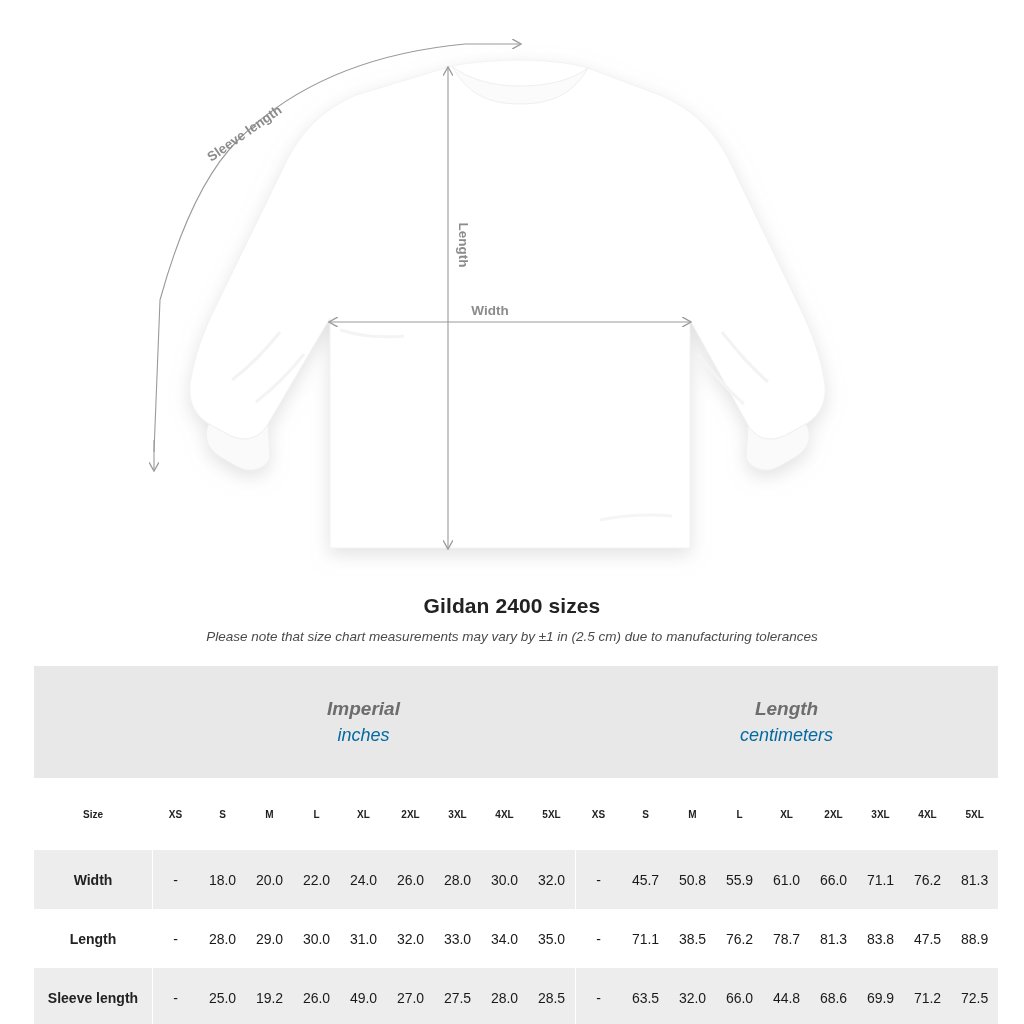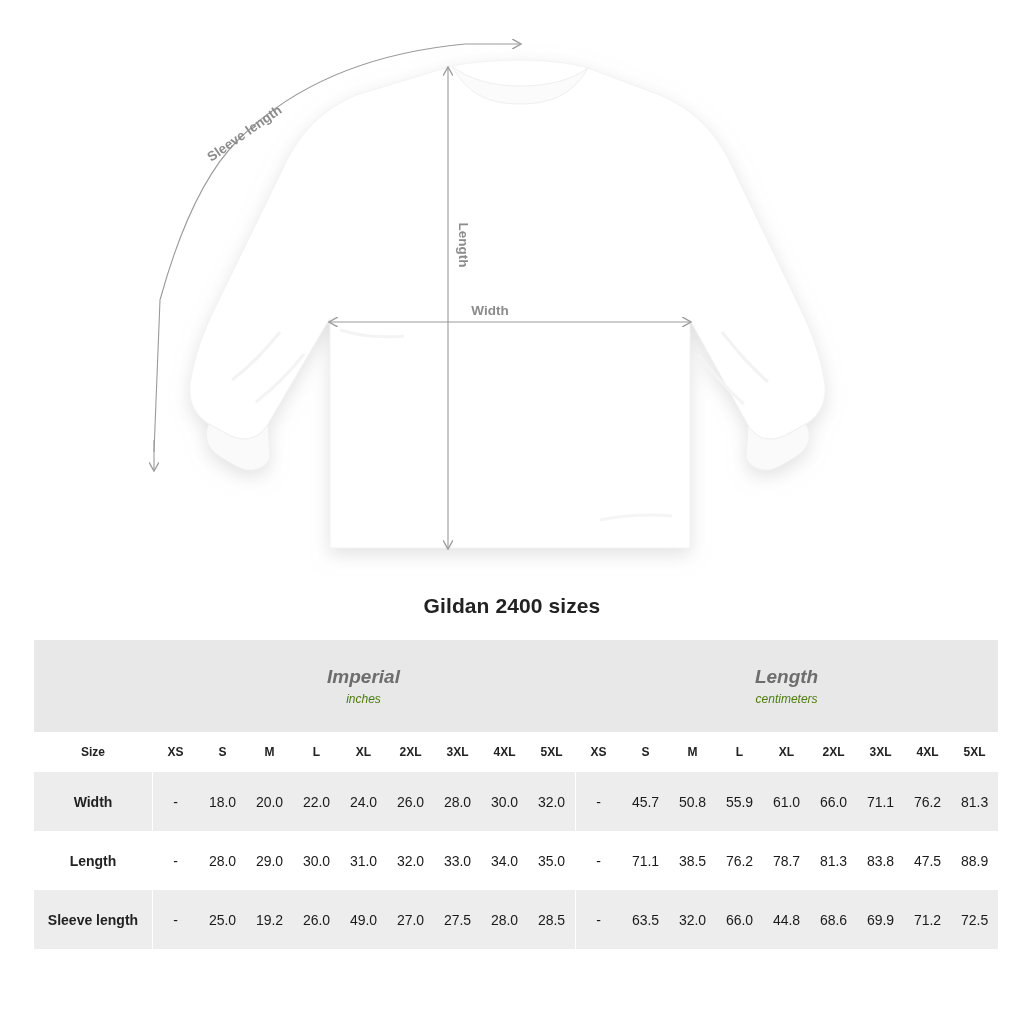--- a/index.html
+++ b/index.html
@@ -59,42 +59,42 @@
     table-layout: fixed;
   }
   table.size-chart td, table.size-chart th {
     border: none;
     padding: 0;
     text-align: center;
     vertical-align: middle;
   }
   .unit-row td {
     background: #e8e8e8;
-    height: 92px;
+    height: 112px;
   }
   .unit-label {
     font-size: 19px;
     font-style: italic;
     font-weight: bold;
     color: #6d6d6d;
     line-height: 1.25;
   }
   .unit-sub {
-    font-size: 12px;
+    font-size: 18px;
     font-style: italic;
     font-weight: normal;
-    color: #4d7c0f;
+    color: #0369a1;
     display: block;
     margin-top: 3px;
   }
 
   .head-row td {
     background: #ffffff;
-    height: 40px;
-    font-size: 12px;
+    height: 72px;
+    font-size: 10px;
     font-weight: bold;
     color: #222222;
   }
   .head-row td.rowhead {
     background: #ffffff;
   }
 
   .data-row td {
     height: 59px;
     font-size: 14px;
@@ -198,20 +198,21 @@
 
       <g>
         <line x1="330" y1="322" x2="690" y2="322" stroke="#9a9a9a" stroke-width="1.1" marker-start="url(#arrStart)" marker-end="url(#arrEnd)"></line>
         <text x="490" y="315" font-family="Liberation Sans, sans-serif" font-size="13.5" font-weight="bold" fill="#8c8c8c" text-anchor="middle">Width</text>
       </g>
     </svg>
   </div>
 
   <div class="title-block">
     <div class="chart-title">Gildan 2400 sizes</div>
+    <div class="chart-note">Please note that size chart measurements may vary by ±1 in (2.5 cm) due to manufacturing tolerances</div>
   </div>
 
   <div class="table-wrap">
     <table class="size-chart">
       <colgroup>
         <col class="col-label">
         <col class="col-cell">
           <col class="col-cell">
           <col class="col-cell">
           <col class="col-cell">

